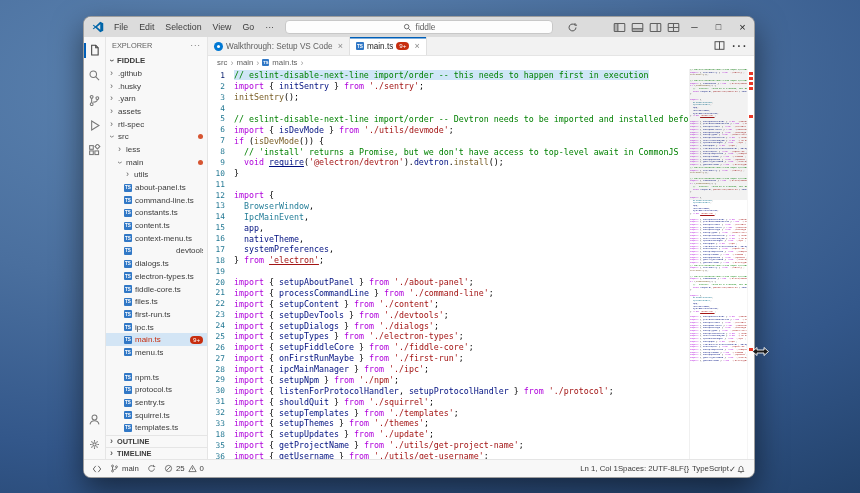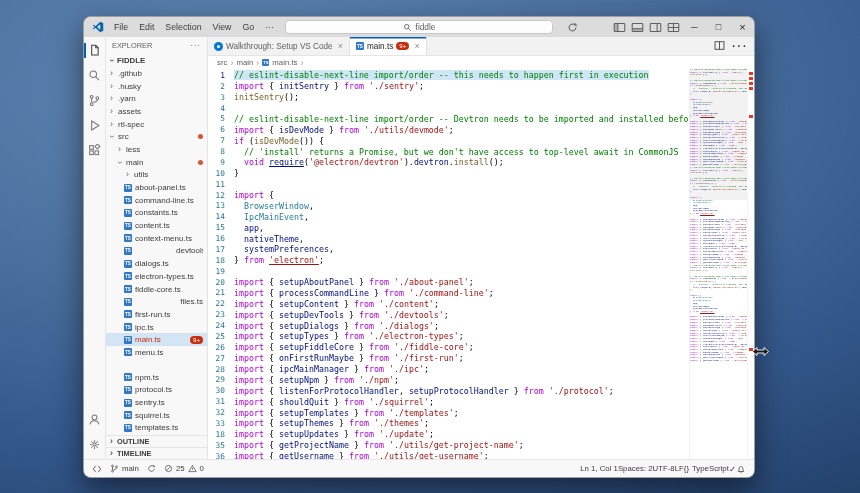--- a/index.html
+++ b/index.html
@@ -299,21 +299,21 @@
             <span class="t-label">dialogs.ts</span>
           </div>
           <div class="tree-row" style="padding-left: 18px;">
             <span class="ts-ico">TS</span>
             <span class="t-label">electron-types.ts</span>
           </div>
           <div class="tree-row" style="padding-left: 18px;">
             <span class="ts-ico">TS</span>
             <span class="t-label">fiddle-core.ts</span>
           </div>
-          <div class="tree-row" style="padding-left: 18px; justify-content: space-between;">
+          <div class="tree-row" style="padding-left: 18px;">
             <span class="ts-ico">TS</span>
             <span class="t-label">files.ts</span>
           </div>
           <div class="tree-row" style="padding-left: 18px;">
             <span class="ts-ico">TS</span>
             <span class="t-label">first-run.ts</span>
           </div>
           <div class="tree-row" style="padding-left: 18px;">
             <span class="ts-ico">TS</span>
             <span class="t-label">ipc.ts</span>

